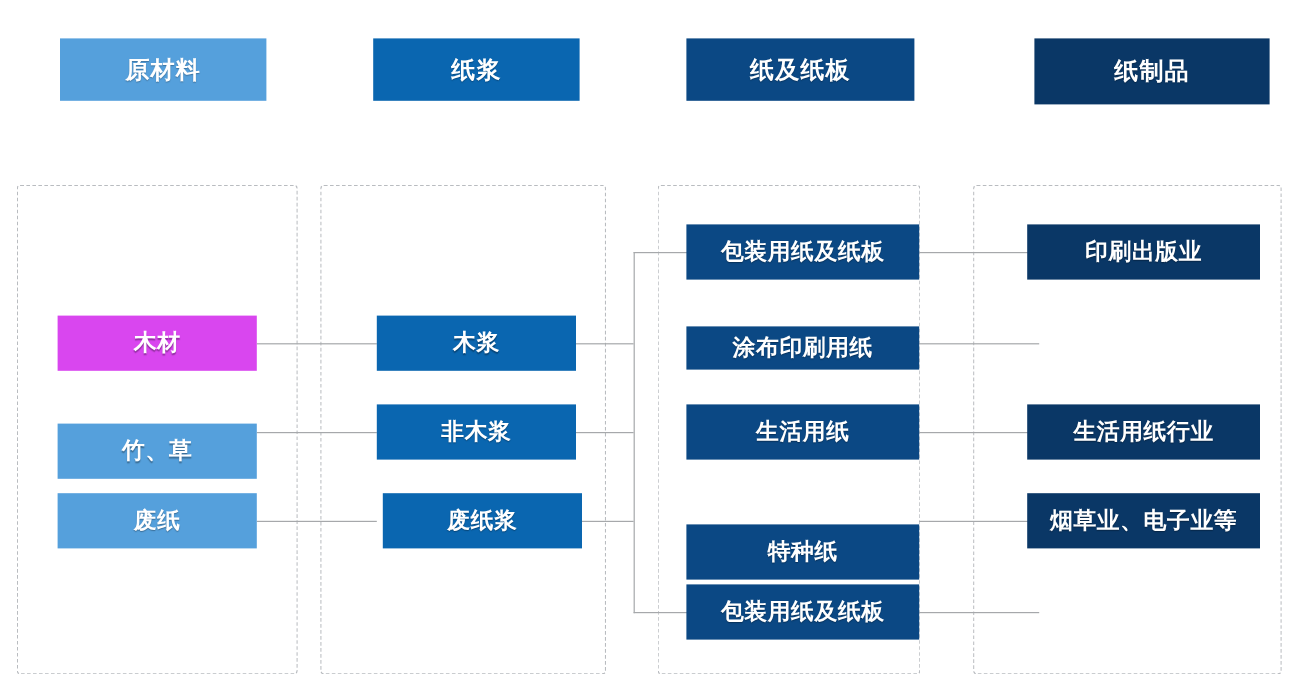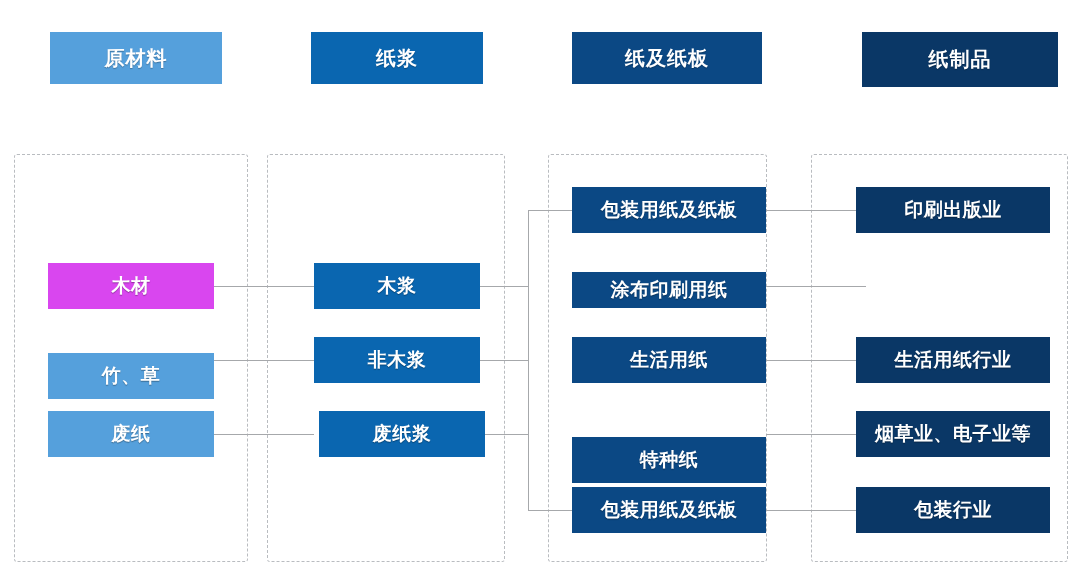--- a/index.html
+++ b/index.html
@@ -135,17 +135,14 @@
 
   <div class="node c4" style="left:856px;top:187px;width:194px;height:46px;background:#0a3766;">
     <span>印刷出版业</span>
   </div>
   <div class="node c4" style="left:856px;top:337px;width:194px;height:46px;background:#0a3766;">
     <span>生活用纸行业</span>
   </div>
   <div class="node c4" style="left:856px;top:411px;width:194px;height:46px;background:#0a3766;">
     <span>烟草业、电子业等</span>
   </div>
-  <div class="node c4" style="left:856px;top:487px;width:194px;height:46px;background:#0a3766;">
-    <span>包装行业</span>
-  </div>
 
 </div>
 
 </body></html>

